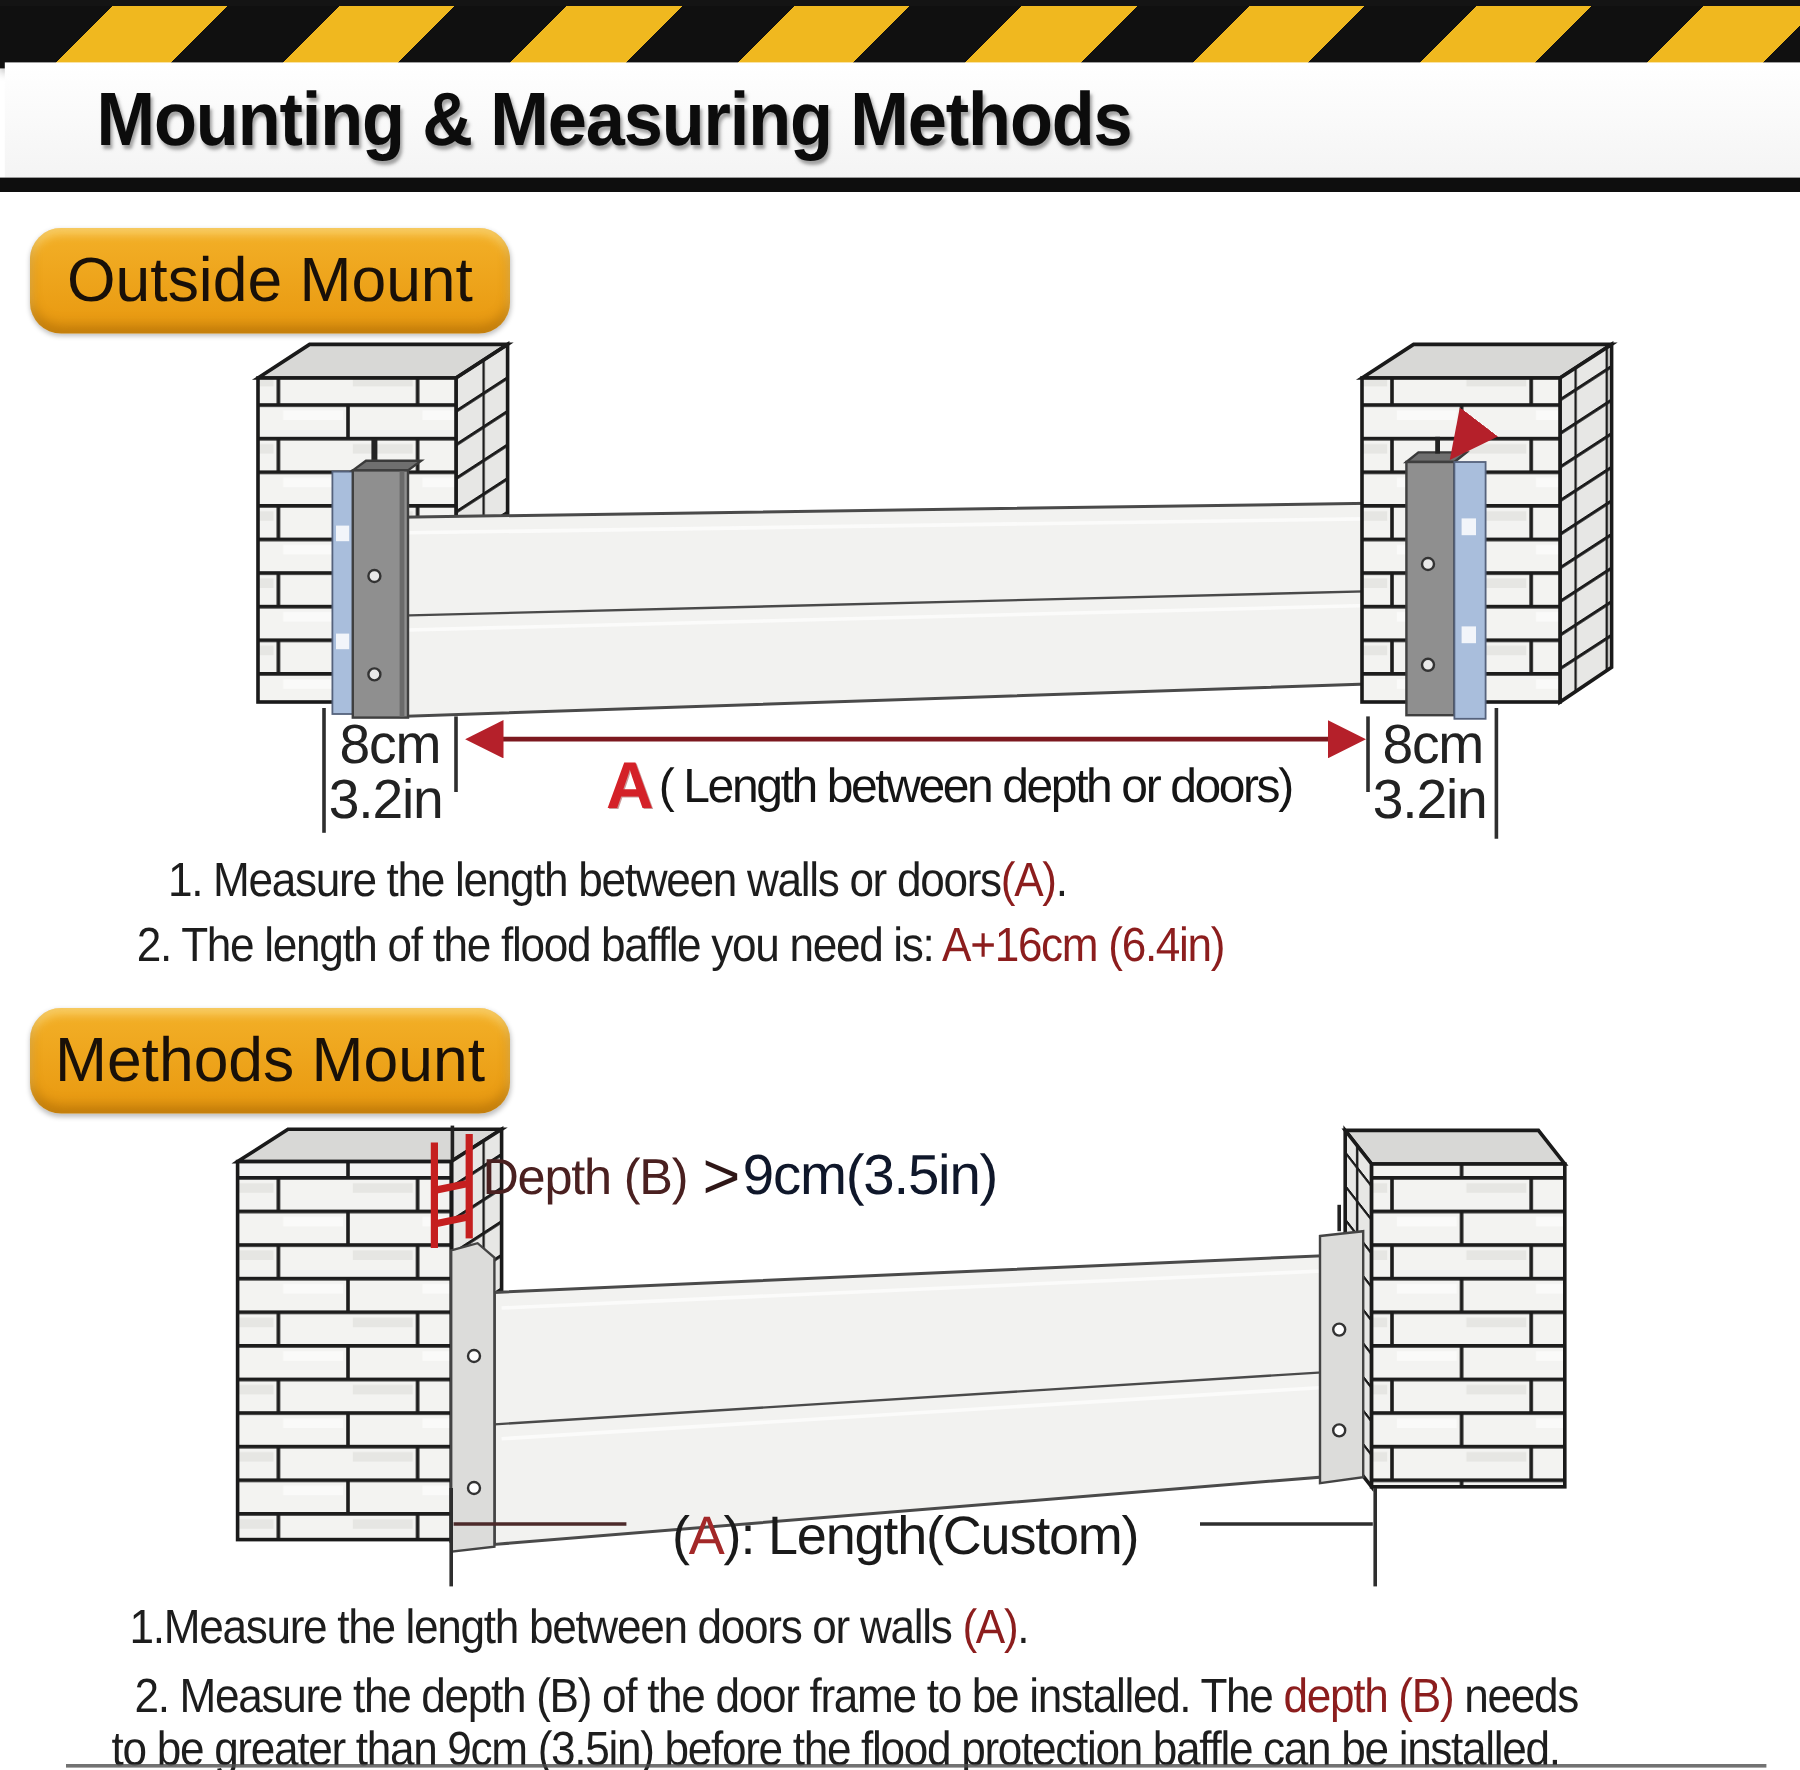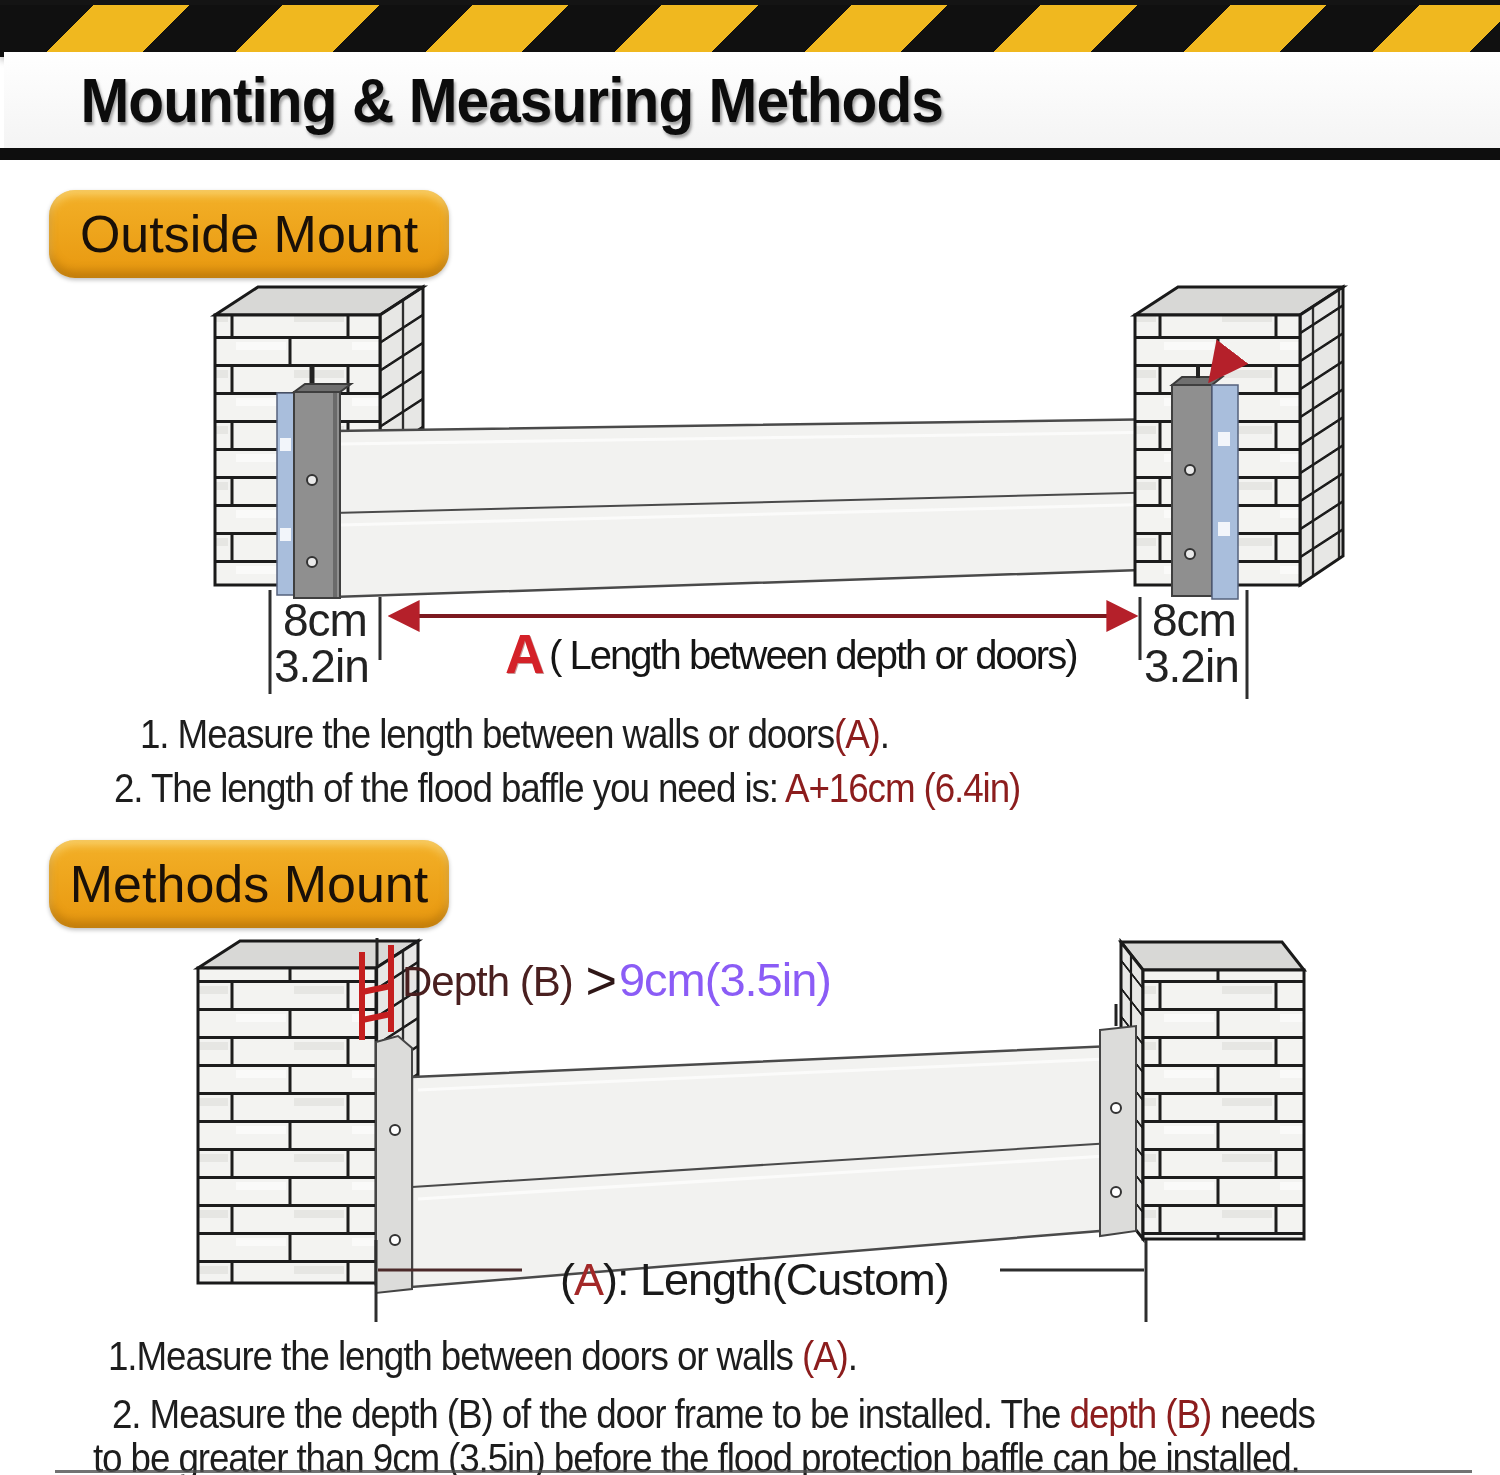--- a/index.html
+++ b/index.html
@@ -23,35 +23,35 @@
     font-size:63px;font-weight:bold;letter-spacing:-1px;color:#0c0c0c;
     transform:scaleX(.93);white-space:nowrap;
     text-shadow:2px 3px 3px rgba(90,90,90,.55);
   }
   .black-bar{position:absolute;left:0;top:148px;width:100%;height:12px;background:#0e0e0e;}
   
   .badge{
     position:absolute;left:25px;width:400px;height:88px;border-radius:26px;
     background:linear-gradient(#f3b028,#e8980f);
     box-shadow:inset 0 -7px 10px rgba(130,75,0,.38), inset 0 5px 8px rgba(255,235,160,.55), 0 2px 4px rgba(0,0,0,.25);
-    display:flex;align-items:center;justify-content:center;margin-left:24px;
+    display:flex;align-items:center;justify-content:center;
   }
   .badge span{font-size:52px;color:#191008;letter-spacing:0;}
   #badge-outside{top:190px;}
   #badge-inside{top:840px;}
   
   .diag{position:absolute;left:0;width:1500px;}
   
   .lbl{position:absolute;white-space:nowrap;color:#1c1c1c;}
   .dimnum{font-size:46px;letter-spacing:-1px;color:#222;}
   .red-A{font-size:55px;font-weight:bold;color:#d42128;text-shadow:1px 1px 0 rgba(120,0,0,.4);}
   .arrow-rest{font-size:40px;letter-spacing:-2px;color:#151515;}
   .depth-lbl{font-size:42px;letter-spacing:-1px;color:#4a2020;}
   .depth-gt{font-size:54px;color:#2e1616;position:relative;top:3px;margin:0 2px;}
-  .depth-val{font-size:47px;letter-spacing:-1px;color:#8b5cf6;}
+  .depth-val{font-size:47px;letter-spacing:-1px;color:#0f172a;}
   .dim2{font-size:45px;letter-spacing:-1px;color:#1a1a1a;}
   .dim2 .a{color:#a32828;}
   
   .step{position:absolute;white-space:nowrap;}
   .step .in{
     display:inline-block;font-size:40px;letter-spacing:-1.2px;color:#1d1d1d;
     transform:scaleX(.92);transform-origin:0 50%;white-space:nowrap;
   }
   .hl{color:#8c1d1d;}
   .bottom-line{position:absolute;left:55px;right:28px;bottom:2px;height:3px;background:#4f4f4f;opacity:.8;}

